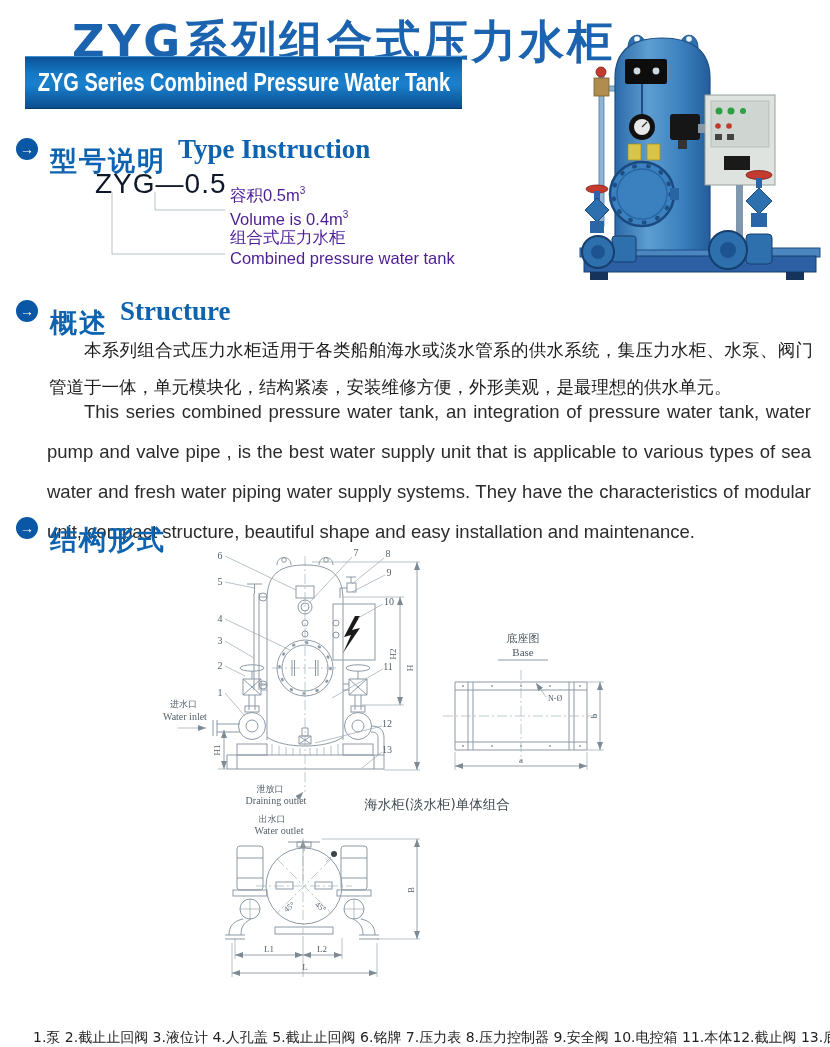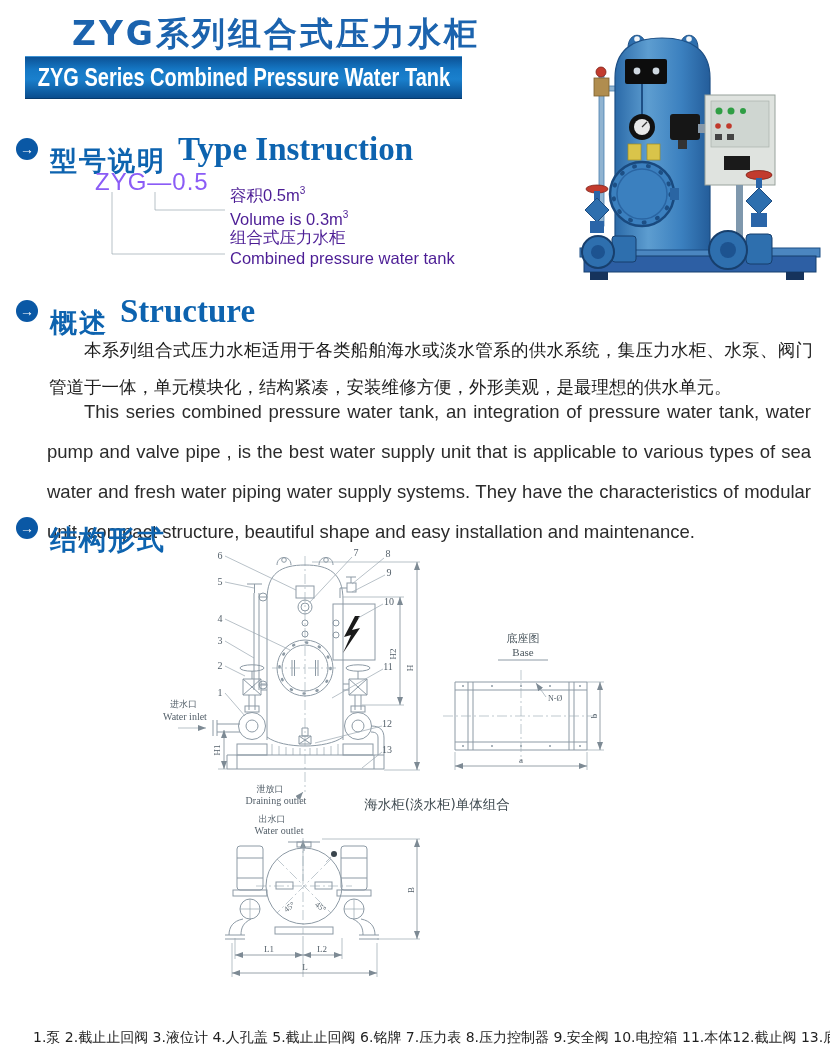--- a/index.html
+++ b/index.html
@@ -1,42 +1,42 @@
 <!DOCTYPE html>
 <html><head>
 <meta charset="utf-8">
 <style>
   html,body{margin:0;padding:0;background:#e9e9e9;}
   .page{position:relative;width:830px;height:1047px;background:#ffffff;overflow:hidden;
         font-family:"Liberation Sans",sans-serif;}
   .abs{position:absolute;}
 
   
-  .main-title{left:72px;top:12px;font-size:33px;font-weight:bold;color:#1b63ae;
+  .main-title{left:72px;top:12px;font-size:45px;font-weight:bold;color:#1b63ae;
               letter-spacing:3px;font-family:"DejaVu Sans",sans-serif;white-space:nowrap;}
-  .banner{left:25px;top:56px;width:437px;height:42px;
+  .banner{left:25px;top:56px;width:437px;height:52px;
           background:linear-gradient(180deg,#0b4f92 0%,#1577c4 32%,#1a80cd 55%,#0a4d8e 100%);
           box-shadow:0 1px 0 #083a6b, inset 0 1px 0 #3f93d4;
           display:flex;align-items:center;overflow:hidden;}
   .banner span{color:#ffffff;font-weight:bold;font-size:25px;white-space:nowrap;
                padding-left:16px;transform:scaleX(0.80);transform-origin:left center;
                letter-spacing:0px;}
 
   
   .sec-head{display:flex;align-items:center;gap:12px;left:16px;}
   .sec-icon{width:22px;height:22px;border-radius:50%;background:#0a58a5;color:#fff;
             font-size:14px;font-weight:bold;display:flex;align-items:center;justify-content:center;
             flex:0 0 22px;}
   .sec-head .zh{font-weight:bold;font-size:27px;color:#0d63af;letter-spacing:2px;
                 font-family:"DejaVu Sans",sans-serif;margin-top:24px;}
-  .sec-head .en{font-weight:bold;font-size:33px;color:#0d63af;
+  .sec-head .en{font-weight:bold;font-size:27px;color:#0d63af;
                 font-family:"Liberation Serif",serif;}
 
   
-  .model-code{left:95px;top:168px;font-size:24px;color:#8b5cf6;letter-spacing:1px;}
+  .model-code{left:95px;top:168px;font-size:28px;color:#0f172a;letter-spacing:1px;}
   .ti-label{color:#4c1d95;font-size:16.5px;line-height:20px;}
   .ti-label sup{font-size:10px;}
 
   
   .zh-para{left:35px;top:318px;width:764px;font-size:17.5px;line-height:37px;color:#1c1c1c;
            text-indent:2em;font-family:"DejaVu Sans",sans-serif;text-align:justify;}
   .en-para{left:35px;top:380px;width:764px;font-size:18.5px;line-height:40px;color:#2b2b2b;
            text-align:justify;text-indent:2em;}
 
   
@@ -165,21 +165,21 @@
 
   <div class="abs model-code">ZYG—0.5</div>
 
   <svg class="abs" style="left:95px;top:190px;" width="135" height="78" viewBox="0 0 135 78">
     <path d="M60,2 V20 H130" class="lt" stroke="#777" fill="none"></path>
     <path d="M17,2 V64 H130" class="lt" stroke="#777" fill="none"></path>
   </svg>
 
   <div class="abs ti-label" style="left:230px;top:181px;">
     <span>容积0.5m</span><sup>3</sup><br>
-    <span>Volume is 0.3m</span><sup>3</sup>
+    <span>Volume is 0.4m</span><sup>3</sup>
   </div>
   <div class="abs ti-label" style="left:230px;top:227px;">
     <span class="zhd">组合式压力水柜</span><br>
     <span>Combined pressure water tank</span>
   </div>
 
   <div class="abs sec-head" style="top:281px;">
     <span class="sec-icon">→</span>
     <span class="zh">概述</span>
     <span class="en">Structure</span>

